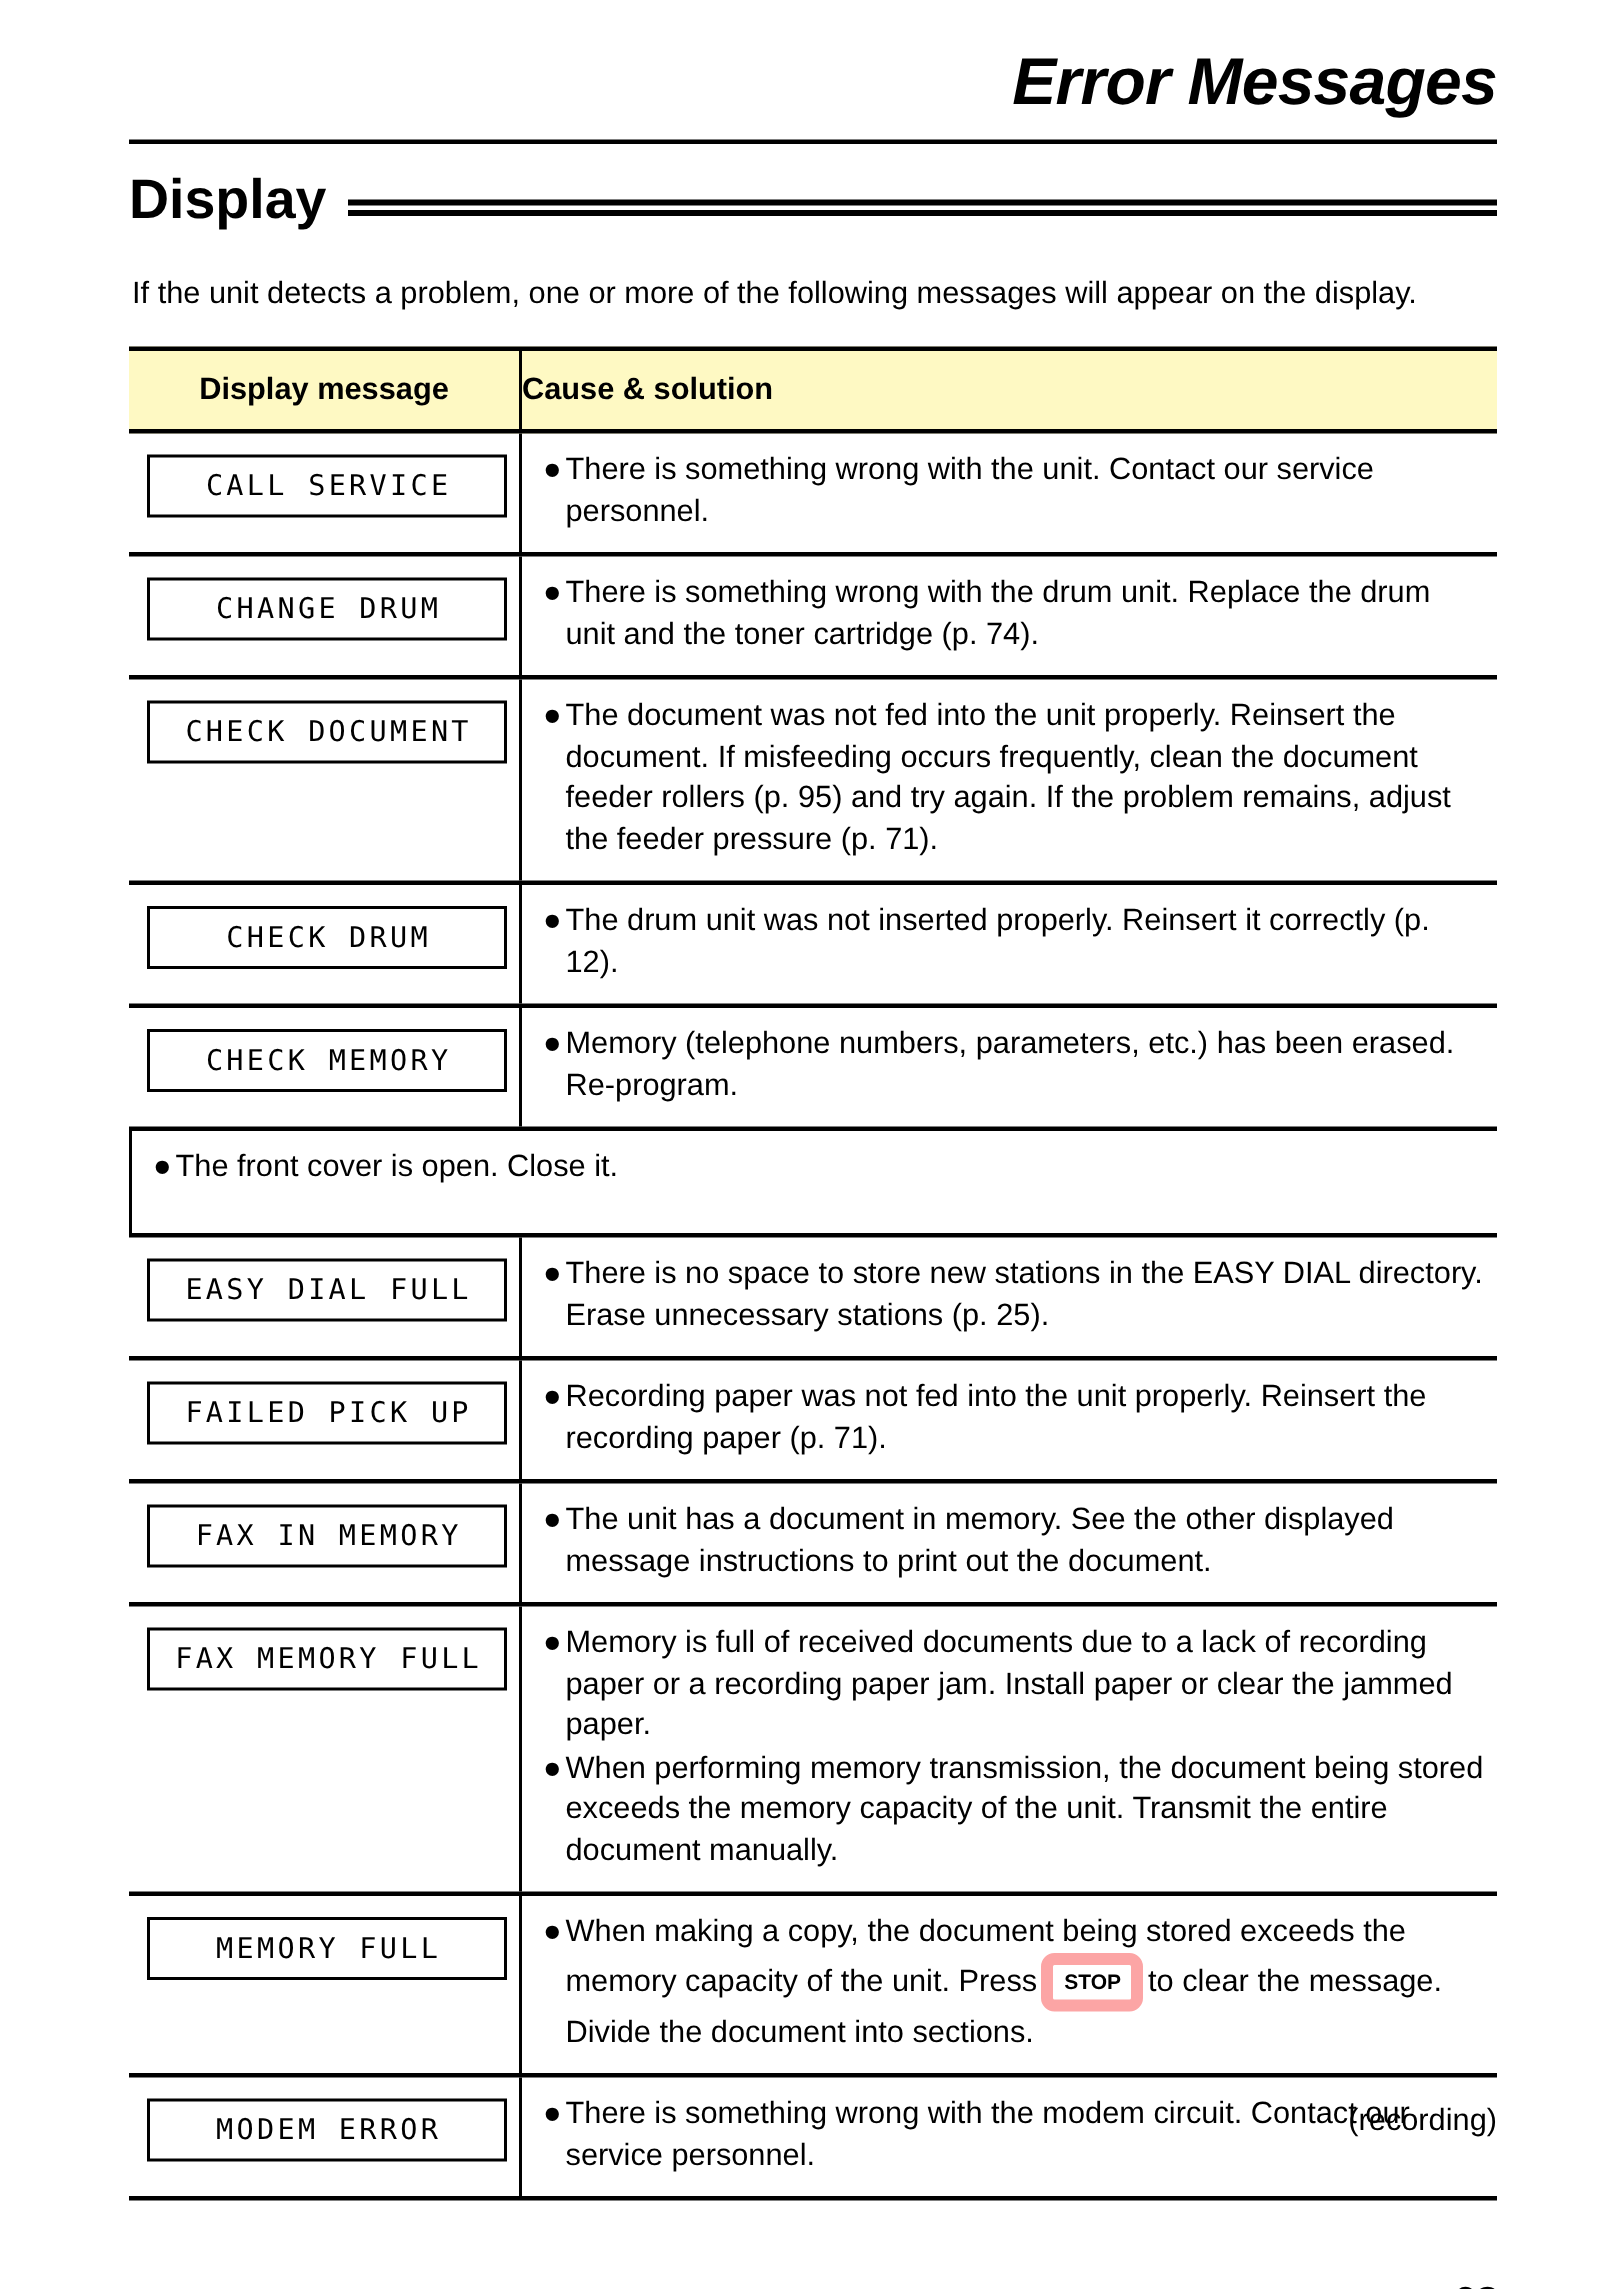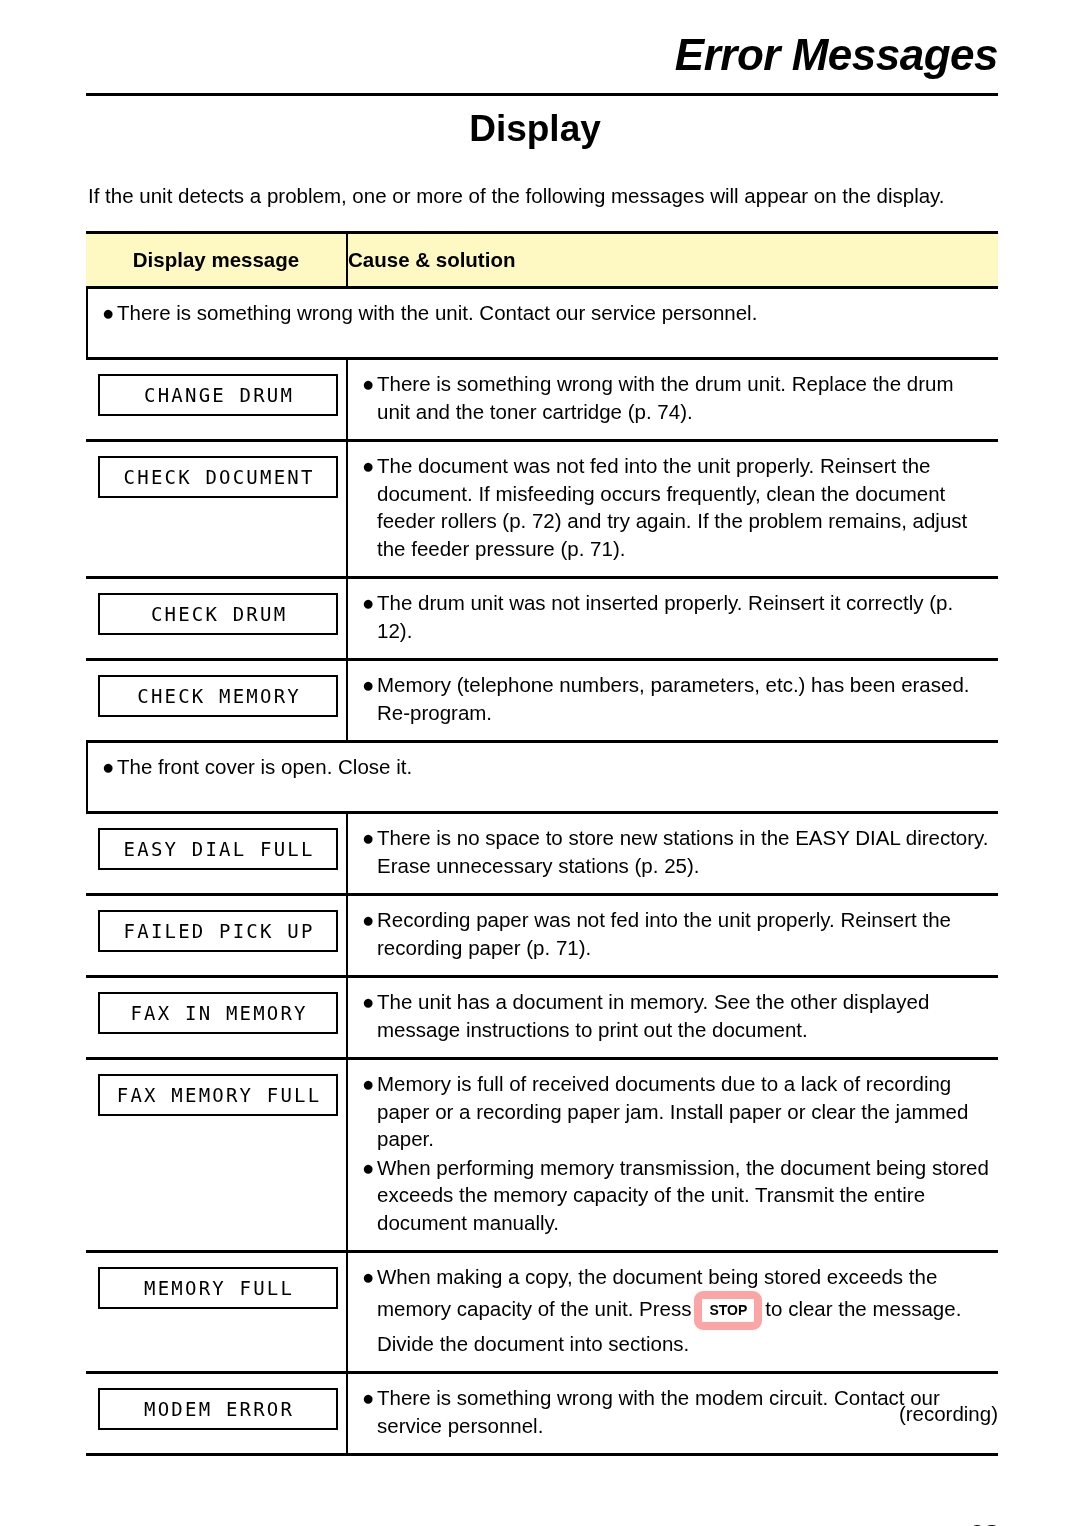--- a/index.html
+++ b/index.html
@@ -51,21 +51,20 @@
 
   
   .section-head {
     position: absolute;
     left: 86px;
     top: 95px;
     width: 912px;
     height: 50px;
     display: flex;
     align-items: center;
-    flex-direction: column;
   }
   .section-title {
     font-size: 37px;
     font-weight: bold;
     line-height: 42px;
     white-space: nowrap;
     padding-right: 14px;
   }
   .section-rule {
     flex: 1 1 auto;
@@ -249,20 +248,25 @@
   <div class="msg-table">
 
     <div class="thead">
       <div class="th-left">Display message</div>
       <div class="th-div"></div>
       <div class="th-right">Cause &amp; solution</div>
     </div>
 
     <div id="tbody">
         <div class="trow">
+          <div class="cell-msg">
+            <div class="lcd-box">
+              <span class="lcd-text">CALL SERVICE</span>
+            </div>
+          </div>
           <div class="row-div"></div>
           <div class="cell-cause">
             <div class="bullet-line"><span class="bullet-dot">●</span><span>There is something wrong with the unit. Contact our service personnel.</span></div>
           </div>
         </div>
         <div class="trow">
           <div class="cell-msg">
             <div class="lcd-box">
               <span class="lcd-text">CHANGE DRUM</span>
             </div>
@@ -273,21 +277,21 @@
           </div>
         </div>
         <div class="trow">
           <div class="cell-msg">
             <div class="lcd-box">
               <span class="lcd-text">CHECK DOCUMENT</span>
             </div>
           </div>
           <div class="row-div"></div>
           <div class="cell-cause">
-            <div class="bullet-line"><span class="bullet-dot">●</span><span>The document was not fed into the unit properly. Reinsert the document. If misfeeding occurs frequently, clean the document feeder rollers (p. 72) and try again. If the problem remains, adjust the feeder pressure (p. 71).</span></div>
+            <div class="bullet-line"><span class="bullet-dot">●</span><span>The document was not fed into the unit properly. Reinsert the document. If misfeeding occurs frequently, clean the document feeder rollers (p. 95) and try again. If the problem remains, adjust the feeder pressure (p. 71).</span></div>
           </div>
         </div>
         <div class="trow">
           <div class="cell-msg">
             <div class="lcd-box">
               <span class="lcd-text">CHECK DRUM</span>
             </div>
           </div>
           <div class="row-div"></div>
           <div class="cell-cause">

